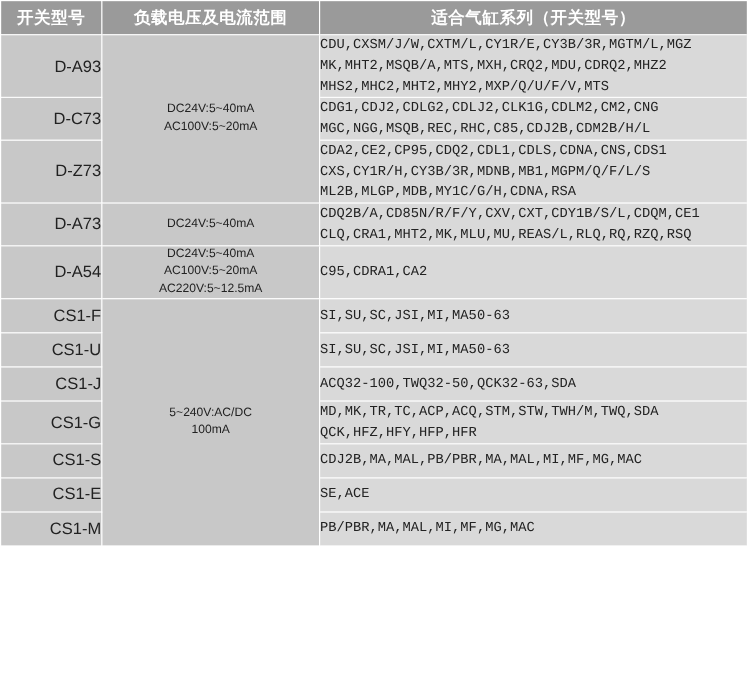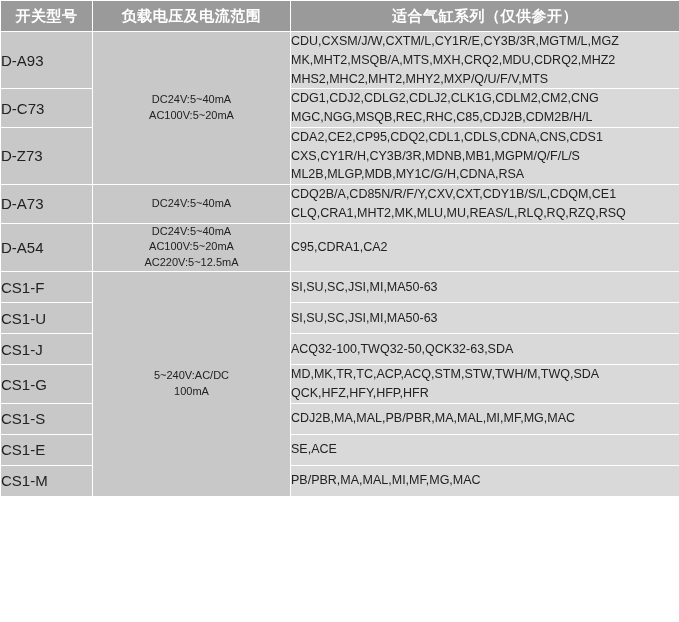--- a/index.html
+++ b/index.html
@@ -34,58 +34,58 @@
     font-size: 15px;
     height: 30px;
     text-align: center;
     vertical-align: middle;
     letter-spacing: 0.5px;
   }
   .cell-model {
     background: #c8c8c8;
     color: #222222;
     font-size: 15px;
-    text-align: left;
+    text-align: right;
     vertical-align: middle;
     height: 30px;
   }
   .cell-range {
     background: #c8c8c8;
     color: #222222;
     font-size: 11px;
     text-align: center;
     vertical-align: middle;
     line-height: 1.45;
   }
   .cell-series {
     background: #d9d9d9;
     color: #222222;
     font-size: 12.5px;
     text-align: left;
     vertical-align: middle;
     padding: 5px 8px;
     line-height: 1.5;
   }
-  .cell-series .line { display: block; white-space: nowrap; }
+  .cell-series .line { display: block; white-space: nowrap; font-family: Liberation Mono, monospace; }
   .rng-line { display: block; white-space: nowrap; }
 </style>
 </head>
 <body>
 
 <table id="spec-table">
   <colgroup>
     <col class="col-model">
     <col class="col-range">
     <col class="col-series">
   </colgroup>
   <thead>
     <tr>
       <th>开关型号</th>
       <th>负载电压及电流范围</th>
-      <th>适合气缸系列（仅供参开）</th>
+      <th>适合气缸系列（开关型号）</th>
     </tr>
   </thead>
   <tbody>
 
     <tr>
       <td class="cell-model">D-A93</td>
       <td class="cell-range" rowspan="3">
         <span class="rng-line">DC24V:5~40mA</span>
         <span class="rng-line">AC100V:5~20mA</span>
       </td>

